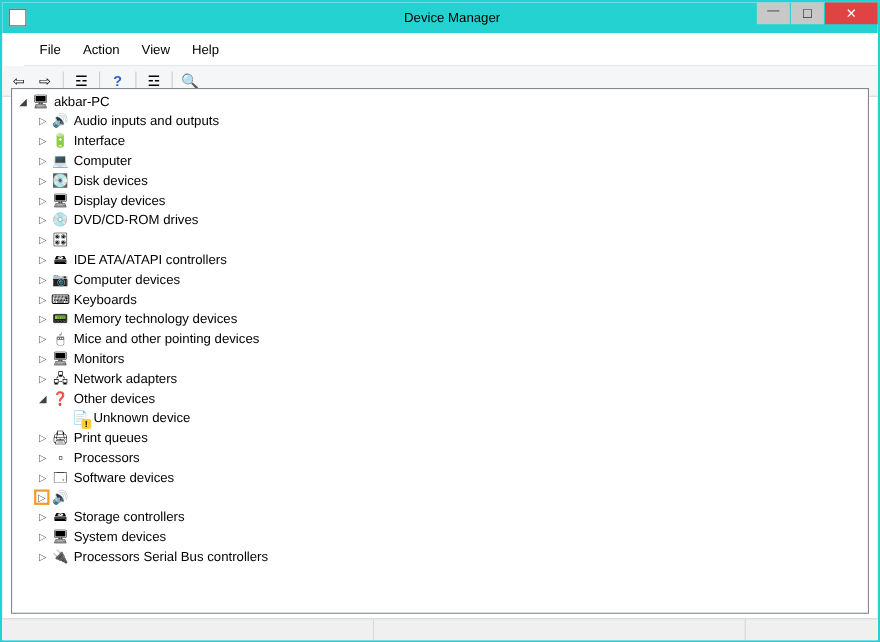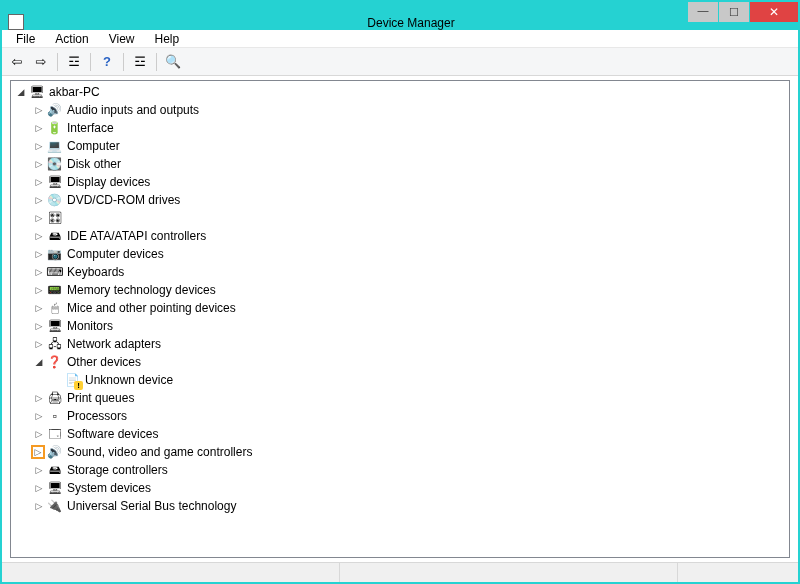--- a/index.html
+++ b/index.html
@@ -10,21 +10,21 @@
     background: #fff;
     width: 800px;
     height: 584px;
     overflow: hidden;
     border: 2px solid #25d2d2;
   }
   .titlebar {
     height: 28px;
     background: #25d2d2;
     display: flex;
-    align-items: flex-end;
+    align-items: center;
     position: relative;
   }
   .titlebar .title {
     flex: 1;
     text-align: center;
     color: #000;
     font-size: 12px;
   }
   .titlebar .win-icon {
     width: 16px;
@@ -51,26 +51,27 @@
     color: #333;
     background: #c8c8c8;
     margin-left: 1px;
   }
   .win-btn.close { background: #e04343; color: #fff; width: 48px; }
   .win-btn.min::before { content: "—"; font-size: 11px; position: relative; top: -2px;}
   .win-btn.max::before { content: "☐"; font-size: 11px; }
   .win-btn.close::before { content: "✕"; font-size: 12px; }
 
   .menubar {
-    height: 18px;
+    height: 30px;
     background: #fff;
     border-bottom: 1px solid #e8e8e8;
     display: flex;
     align-items: center;
     padding: 0 4px;
+    margin-left: 20px;
   }
   .menubar .menu-item {
     padding: 2px 10px;
     cursor: default;
   }
 
   .toolbar {
     height: 28px;
     background: #f5f6f7;
     border-bottom: 1px solid #d8d8d8;
@@ -237,21 +238,21 @@
             <div class="row">
               <span class="arrow">▷</span>
               <span class="ico">💻</span>
               <span class="label">Computer</span>
             </div>
           </li>
           <li>
             <div class="row">
               <span class="arrow">▷</span>
               <span class="ico">💽</span>
-              <span class="label">Disk other</span>
+              <span class="label">Disk devices</span>
             </div>
           </li>
           <li>
             <div class="row">
               <span class="arrow">▷</span>
               <span class="ico">🖥</span>
               <span class="label">Display devices</span>
             </div>
           </li>
           <li>
@@ -350,42 +351,41 @@
             <div class="row">
               <span class="arrow">▷</span>
               <span class="ico">🗔</span>
               <span class="label">Software devices</span>
             </div>
           </li>
           <li>
             <div class="row">
               <span class="arrow highlight">▷</span>
               <span class="ico">🔊</span>
-              <span class="label">Sound, video and game controllers</span>
             </div>
           </li>
           <li>
             <div class="row">
               <span class="arrow">▷</span>
               <span class="ico">🖴</span>
               <span class="label">Storage controllers</span>
             </div>
           </li>
           <li>
             <div class="row">
               <span class="arrow">▷</span>
               <span class="ico">🖥</span>
               <span class="label">System devices</span>
             </div>
           </li>
           <li>
             <div class="row">
               <span class="arrow">▷</span>
               <span class="ico">🔌</span>
-              <span class="label">Universal Serial Bus technology</span>
+              <span class="label">Processors Serial Bus controllers</span>
             </div>
           </li>
         </ul>
       </li>
     </ul>
 </div>
 
 <div class="statusbar">
   <div class="status-cell"></div>
   <div class="status-cell"></div>

